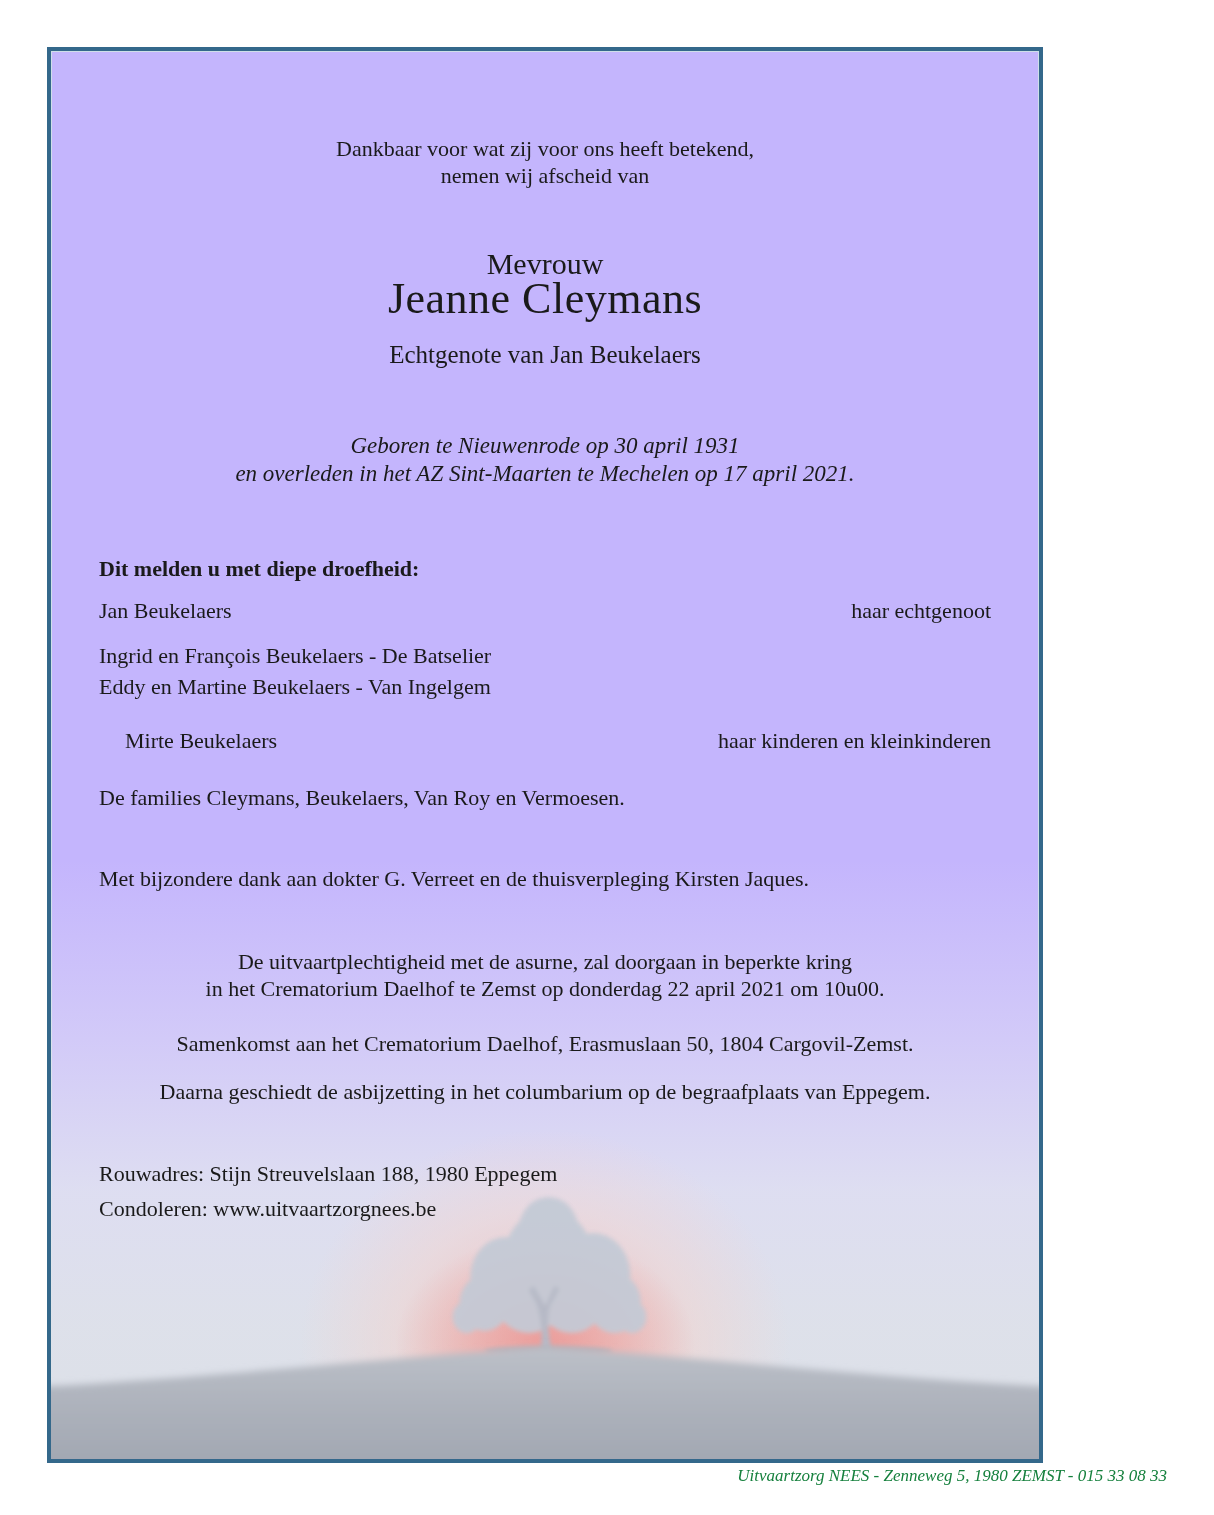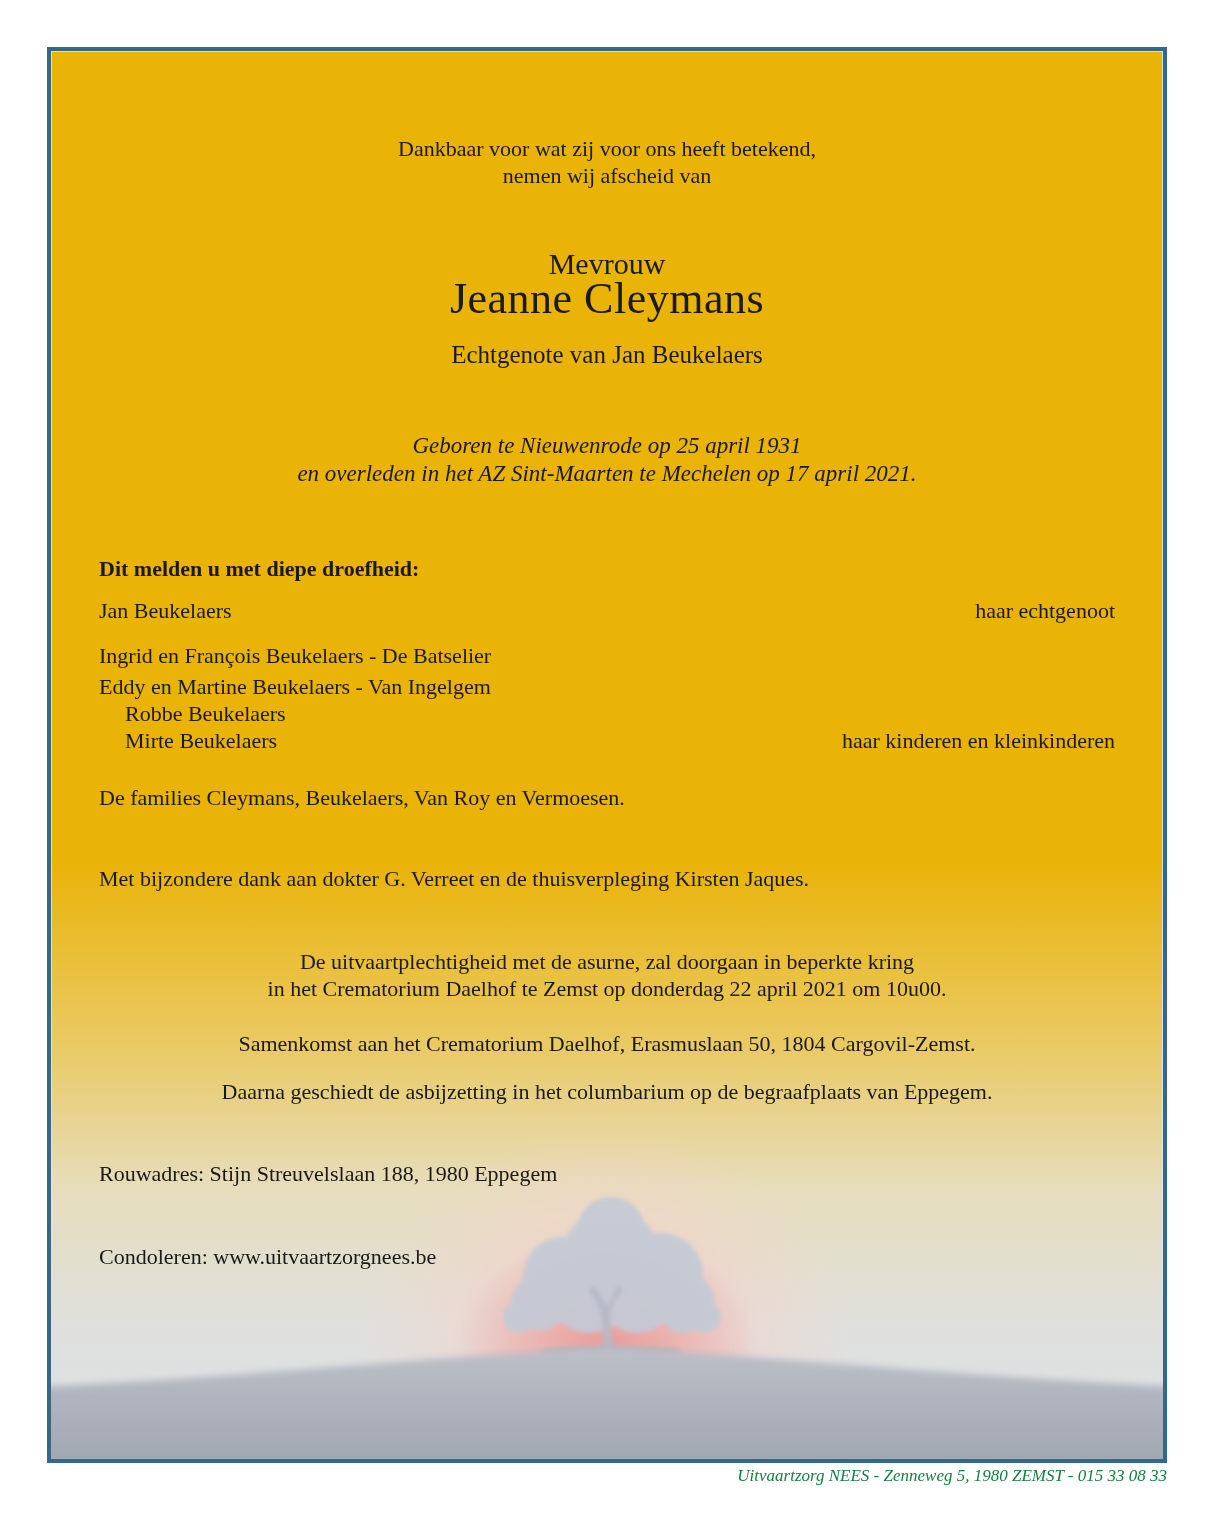--- a/index.html
+++ b/index.html
@@ -9,24 +9,24 @@
     font-family: "Liberation Serif", "DejaVu Serif", serif;
     color: #1a1a1a;
     overflow: hidden;
     position: relative;
   }
 
   
   .card {
     position: absolute;
     left: 47px; top: 47px;
-    width: 1120px; height: 1416px;
+    width: 996px; height: 1416px;
     border: 4px solid #34688b;
     box-shadow: inset 0 0 0 1px #cfdfe9;
-    background: #eab308;
+    background: #c4b5fd;
     overflow: hidden;
   }
 
   
   .scene {
     position: absolute;
     left: 0; right: 0; bottom: 0;
     height: 600px;
     pointer-events: none;
   }
@@ -75,21 +75,21 @@
   .fam-row .rel { position: absolute; right: 0; top: 0; }
 
   .relatives   { top: 734px; line-height: 26px; }
   .thanks      { top: 814px; }
 
   .ceremony    { top: 897px; line-height: 27px; }
   .gathering   { top: 979px; }
   .interment   { top: 1027px; }
 
   .mourning    { top: 1109px; }
-  .condolences { top: 1144px; margin-top: 48px; }
+  .condolences { top: 1144px; }
 
   .b { font-weight: normal; }
 
   
   .footer {
     position: absolute;
     left: 47px; top: 1466px;
     width: 1120px;
     text-align: right;
     font-style: italic;
@@ -147,38 +147,35 @@
   <div class="tb center intro">
     <div>Dankbaar voor wat zij voor ons heeft betekend,</div>
     <div>nemen wij afscheid van</div>
   </div>
 
   <div class="tb center title-line">Mevrouw</div>
   <div class="tb center name-line">Jeanne Cleymans</div>
   <div class="tb center spouse-line">Echtgenote van Jan Beukelaers</div>
 
   <div class="tb center life">
-    <div>Geboren te Nieuwenrode op 25 april 1931</div>
+    <div>Geboren te Nieuwenrode op 30 april 1931</div>
     <div>en overleden in het AZ Sint-Maarten te Mechelen op 17 april 2021.</div>
   </div>
 
   <div class="tb leftcol announce">Dit melden u met diepe droefheid:</div>
 
   <div class="tb fam-row fam-0">
     <span>Jan Beukelaers</span>
     <span class="rel">haar echtgenoot</span>
   </div>
   <div class="tb fam-row fam-1">
     <span>Ingrid en François Beukelaers - De Batselier</span>
   </div>
   <div class="tb fam-row fam-2">
     <span>Eddy en Martine Beukelaers - Van Ingelgem</span>
-  </div>
-  <div class="tb fam-row fam-3">
-    <span>Robbe Beukelaers</span>
   </div>
   <div class="tb fam-row fam-4">
     <span>Mirte Beukelaers</span>
     <span class="rel">haar kinderen en kleinkinderen</span>
   </div>
 
   <div class="tb leftcol relatives">
     <div>De families Cleymans, Beukelaers, Van Roy en Vermoesen.</div>
   </div>
 

